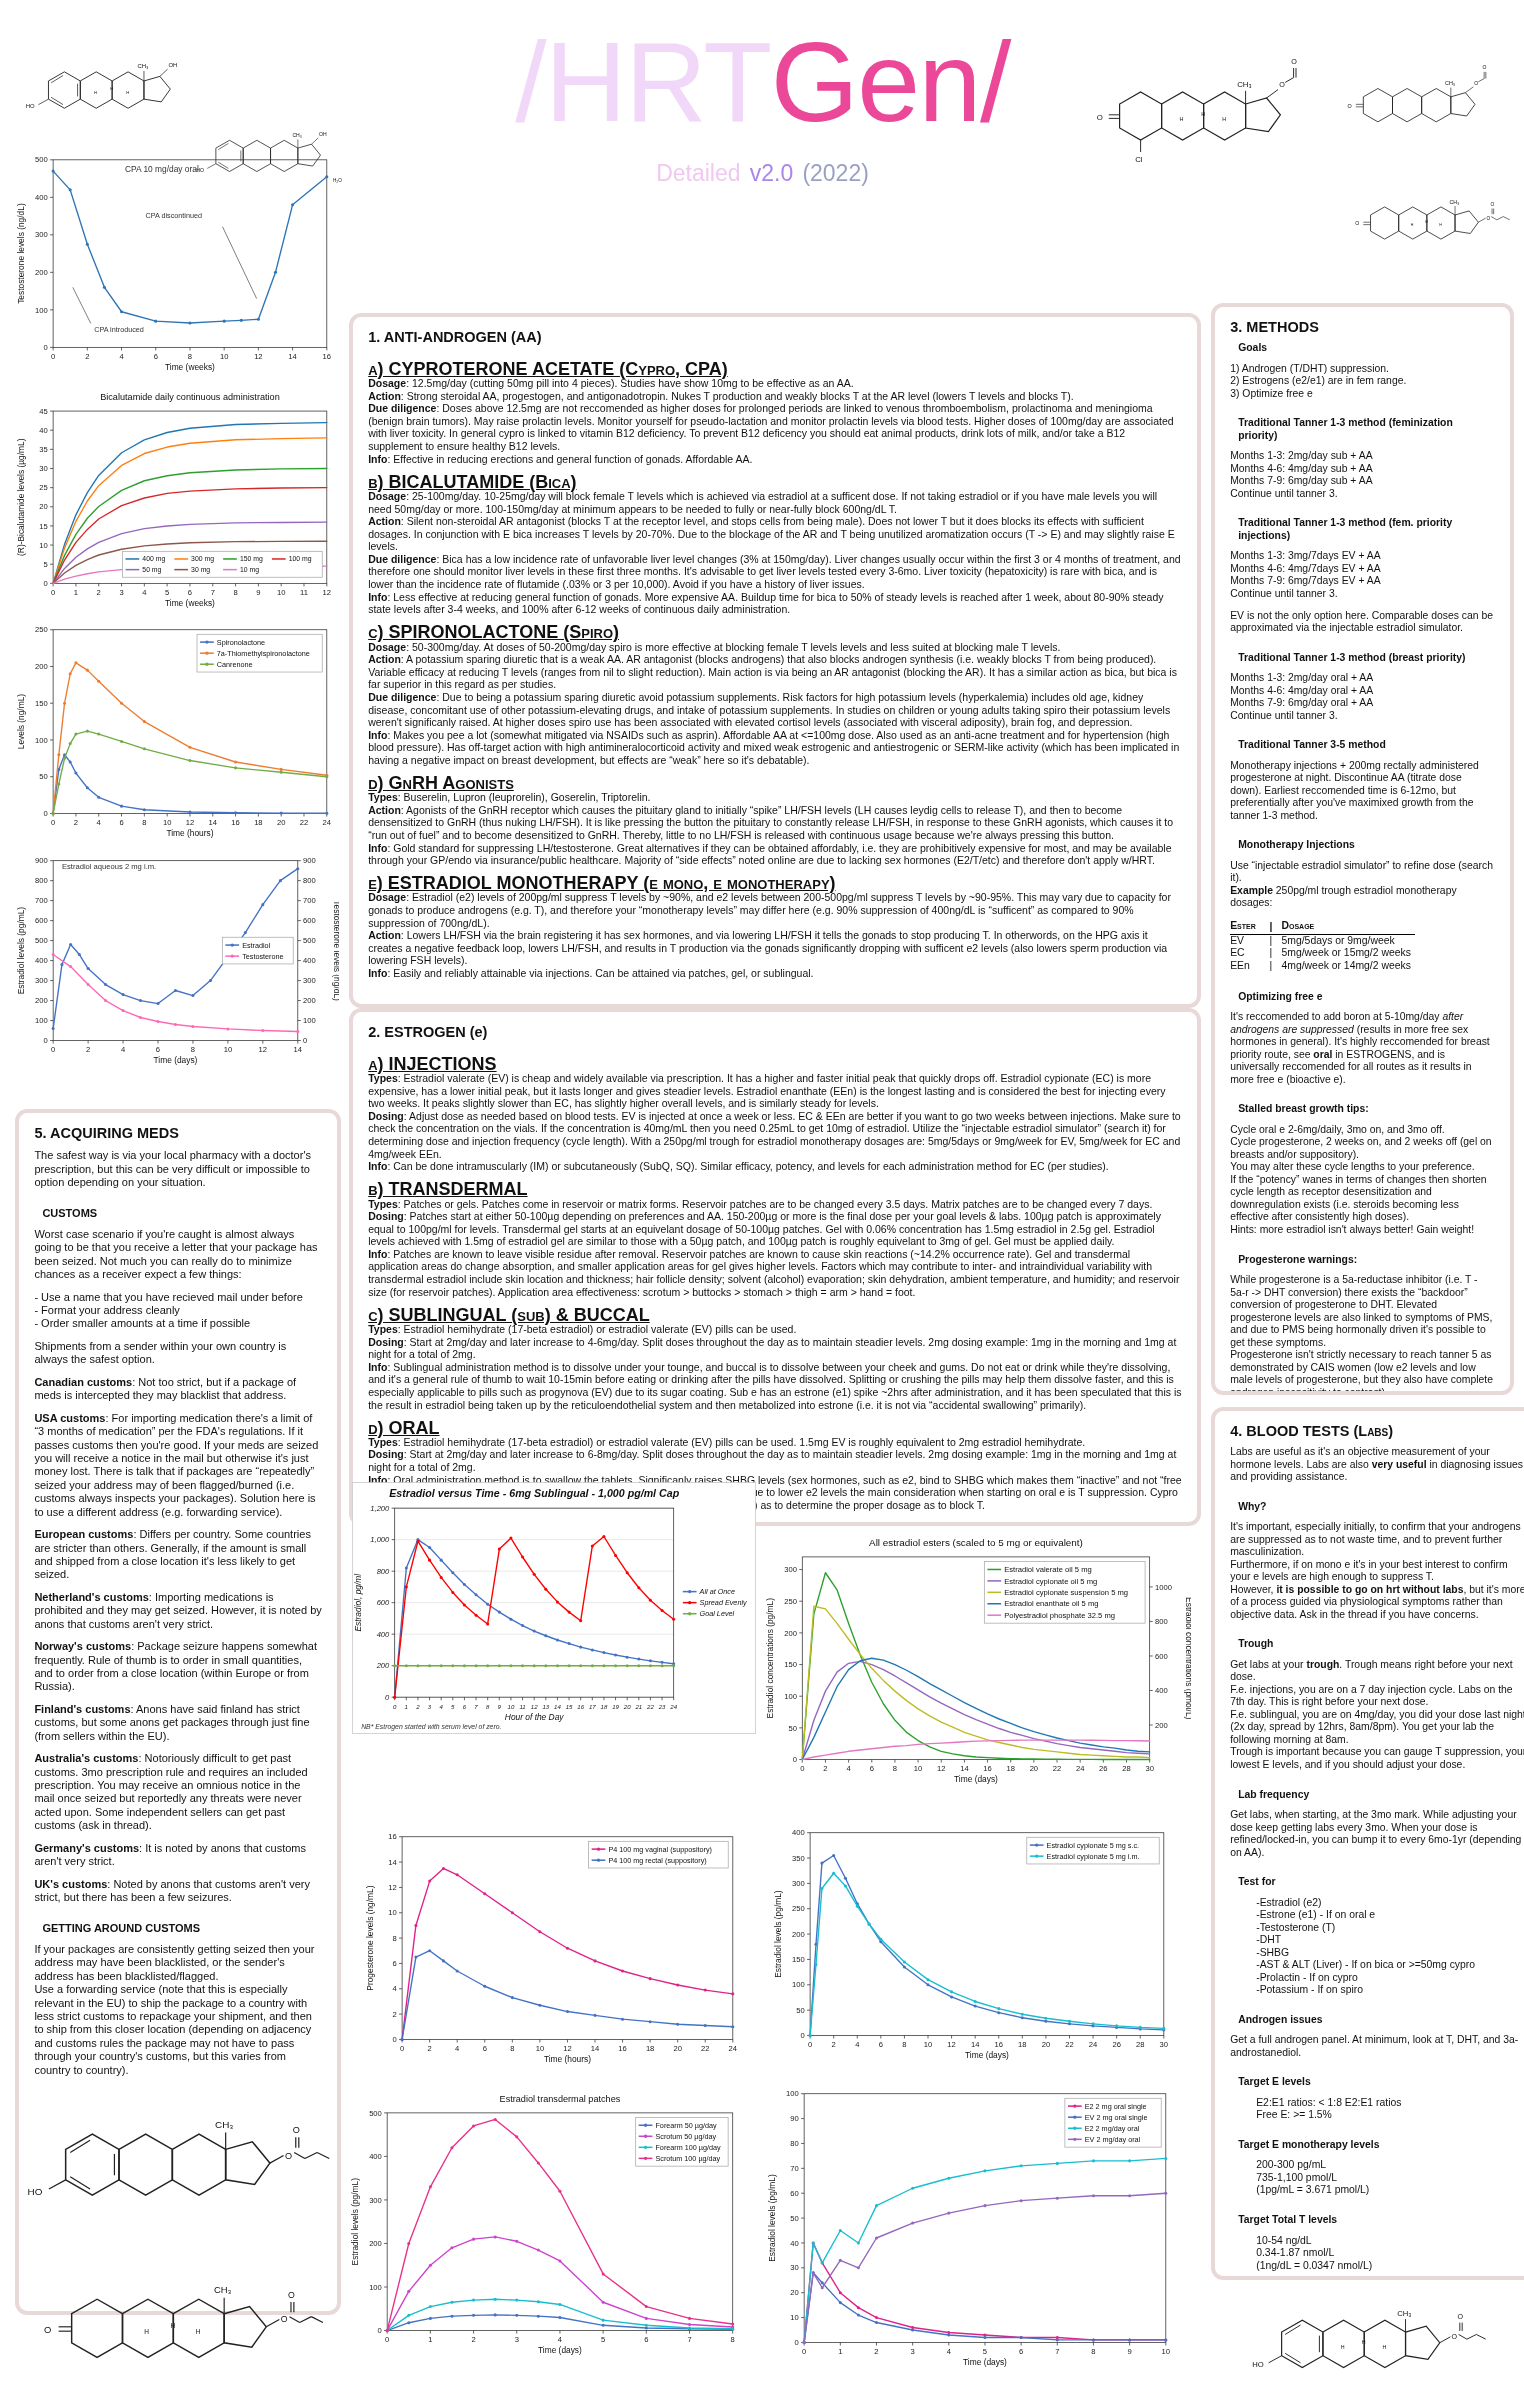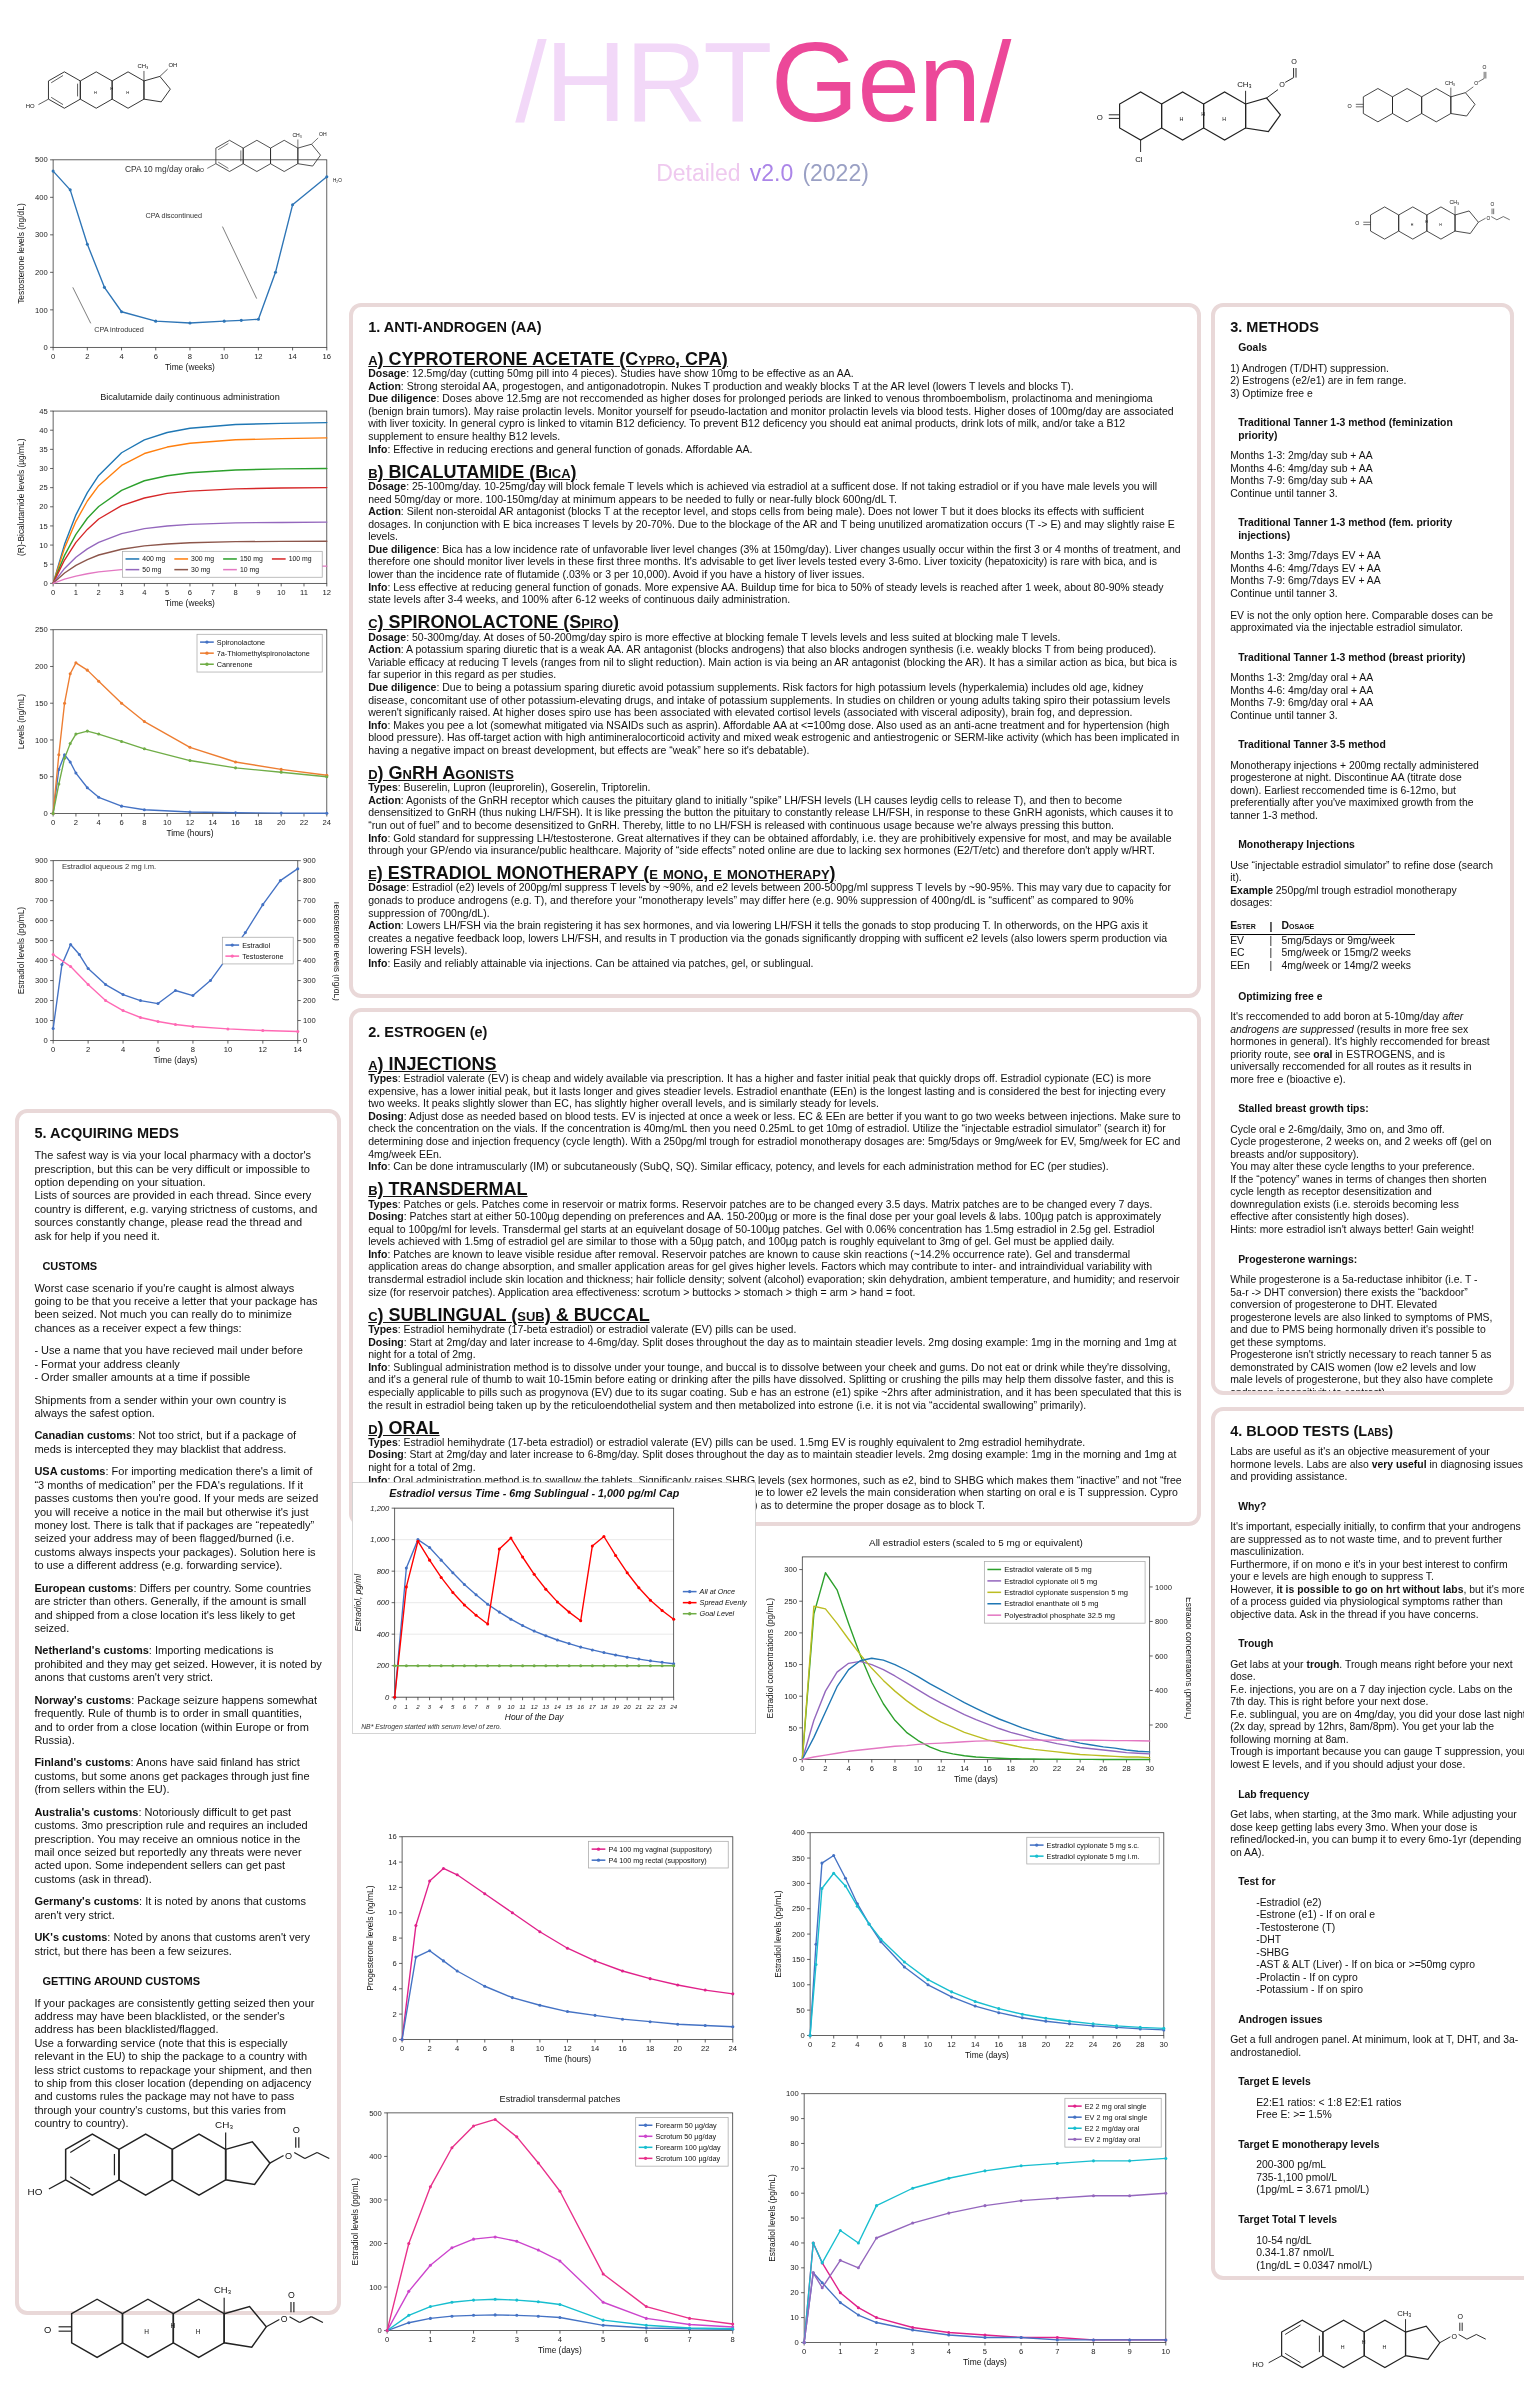--- a/index.html
+++ b/index.html
@@ -457,21 +457,20 @@
       <circle cx="285" cy="124.75" r="2.2" fill="#4472c4"></circle>
       <text x="298" y="128.075" font-size="9.5" fill="#111">Estradiol</text>
       <line x1="276" y1="139.25" x2="294" y2="139.25" stroke="#ff69b4" stroke-width="2"></line>
       <circle cx="285" cy="139.25" r="2.2" fill="#ff69b4"></circle>
       <text x="298" y="142.575" font-size="9.5" fill="#111">Testosterone</text>
     </svg></div>
 
 <div class="panel p-left" style="left: 15.2px; top: 1109px; width: 326px; height: 1206px; border-color: rgb(233, 216, 216);">
     <div class="blk h1">5. ACQUIRING MEDS</div>
     <div class="blk p">The safest way is via your local pharmacy with a doctor's prescription, but this can be very difficult or impossible to option depending on your situation.</div>
-    <div class="blk p">Lists of sources are provided in each thread. Since every country is different, e.g. varying strictness of customs, and sources constantly change, please read the thread and ask for help if you need it.</div>
     <div class="blk gap"></div>
     <div class="blk h3">CUSTOMS</div>
     <div class="blk p">Worst case scenario if you're caught is almost always going to be that you receive a letter that your package has been seized. Not much you can really do to minimize chances as a receiver expect a few things:</div>
     <div class="blk gap"></div>
     <div class="blk p">- Use a name that you have recieved mail under before</div>
     <div class="blk p">- Format your address cleanly</div>
     <div class="blk p">- Order smaller amounts at a time if possible</div>
     <div class="blk gap"></div>
     <div class="blk p">Shipments from a sender within your own country is always the safest option.</div>
     <div class="blk gap"></div>
@@ -491,21 +490,21 @@
     <div class="blk gap"></div>
     <div class="blk p"><b>Germany's customs</b>: It is noted by anons that customs aren't very strict.</div>
     <div class="blk gap"></div>
     <div class="blk p"><b>UK's customs</b>: Noted by anons that customs aren't very strict, but there has been a few seizures.</div>
     <div class="blk gap"></div>
     <div class="blk h3">GETTING AROUND CUSTOMS</div>
     <div class="blk p">If your packages are consistently getting seized then your address may have been blacklisted, or the sender's address has been blacklisted/flagged.</div>
     <div class="blk p">Use a forwarding service (note that this is especially relevant in the EU) to ship the package to a country with less strict customs to repackage your shipment, and then to ship from this closer location (depending on adjacency and customs rules the package may not have to pass through your country's customs, but this varies from country to country).</div>
   </div>
 
-<div class="panel p-mid" style="left: 349px; top: 303px; width: 852px; height: 695px; border-color: rgb(233, 216, 216);">
+<div class="panel p-mid" style="left: 349px; top: 313px; width: 852px; height: 695px; border-color: rgb(233, 216, 216);">
     <div class="blk h1">1. ANTI-ANDROGEN (AA)</div>
     <div class="blk gap"></div>
     <div class="blk h2">a) CYPROTERONE ACETATE (Cypro, CPA)</div>
     <div class="blk p"><b>Dosage</b>: 12.5mg/day (cutting 50mg pill into 4 pieces). Studies have show 10mg to be effective as an AA.</div>
     <div class="blk p"><b>Action</b>: Strong steroidal AA, progestogen, and antigonadotropin. Nukes T production and weakly blocks T at the AR level (lowers T levels and blocks T).</div>
     <div class="blk p"><b>Due diligence</b>: Doses above 12.5mg are not reccomended as higher doses for prolonged periods are linked to venous thromboembolism, prolactinoma and meningioma (benign brain tumors). May raise prolactin levels. Monitor yourself for pseudo-lactation and monitor prolactin levels via blood tests. Higher doses of 100mg/day are associated with liver toxicity. In general cypro is linked to vitamin B12 deficiency. To prevent B12 deficency you should eat animal products, drink lots of milk, and/or take a B12 supplement to ensure healthy B12 levels.</div>
     <div class="blk p"><b>Info</b>: Effective in reducing erections and general function of gonads. Affordable AA.</div>
     <div class="blk gap"></div>
     <div class="blk h2">b) BICALUTAMIDE (Bica)</div>
     <div class="blk p"><b>Dosage</b>: 25-100mg/day. 10-25mg/day will block female T levels which is achieved via estradiol at a sufficent dose. If not taking estradiol or if you have male levels you will need 50mg/day or more. 100-150mg/day at minimum appears to be needed to fully or near-fully block 600ng/dL T.</div>

